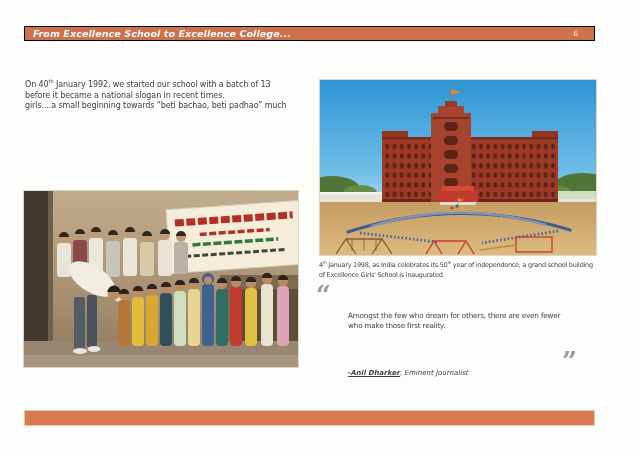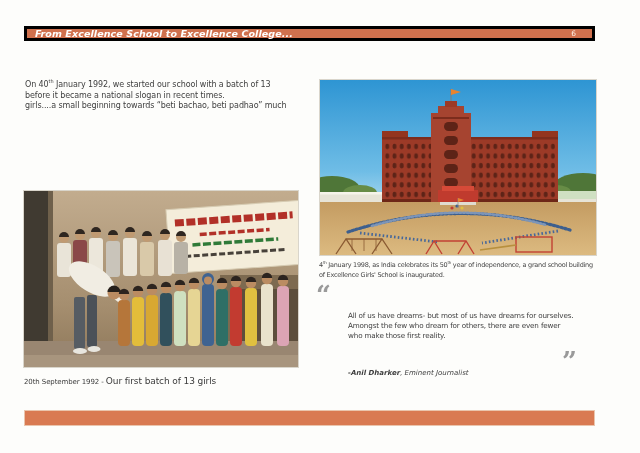--- a/index.html
+++ b/index.html
@@ -4,21 +4,21 @@
 <style>
   html,body{margin:0;padding:0;background:#ffffff;}
   .page{
     position:relative;width:640px;height:453px;overflow:hidden;
     background:var(--page-bg,#fdfdfb);
     font-family:"DejaVu Sans",sans-serif;color:var(--text,#3e3e3e);
   }
   .bar{position:absolute;left:24px;width:571px;box-sizing:border-box;}
   .header-bar{
     top:26px;height:15px;background:var(--bar,#d0714e);
-    border:3px solid #000000;
+    border:1px solid #000000;
     display:flex;align-items:center;justify-content:space-between;
     padding:0 16px 0 8px;
   }
   .header-title{
     color:#fff;font-size:9.5px;font-weight:bold;font-style:italic;
     letter-spacing:0.1px;white-space:nowrap;
   }
   .header-pagenum{color:#fdf3ea;font-size:7.5px;}
   .footer-bar{top:410px;height:16px;background:var(--bar-footer,#d97a52);border:1px solid #eac5ad;}
 
@@ -41,21 +41,21 @@
 
   .quote-open,.quote-close{
     position:absolute;font-family:"DejaVu Serif",serif;font-weight:bold;
     font-size:26px;line-height:1;color:var(--quote-mark,#9a9a9a);
   }
   .quote-open{left:316px;top:282px;}
   .quote-close{left:562px;top:348px;}
   .quote-text{position:absolute;left:348px;top:311px;font-size:7.2px;line-height:10px;letter-spacing:-0.15px;}
   .qline{display:block;white-space:nowrap;}
   .attribution{position:absolute;left:348px;top:369px;font-size:7px;font-style:italic;color:#3e3e3e;white-space:nowrap;}
-  .attr-name{font-weight:bold;}
+  .attr-name{font-weight:bold;text-decoration:underline;}
 </style>
 </head>
 <body>
 
 <div class="page">
 
   <header class="bar header-bar">
     <span class="header-title">From Excellence School to Excellence College...</span>
     <span class="header-pagenum">6</span>
   </header>
@@ -233,25 +233,23 @@
         <rect x="237" y="93" width="12" height="62" rx="4" fill="#e9e2cc"></rect>
           <circle cx="243" cy="88" r="5.2" fill="#bb8c62"></circle>
           <path d="M237.8 87 a5.2 5.2 0 0 1 10.4 0" fill="#2c241f"></path>
         <rect x="253" y="95" width="12" height="60" rx="4" fill="#dca4b4"></rect>
           <circle cx="259" cy="90" r="5.2" fill="#bb8c62"></circle>
           <path d="M253.8 89 a5.2 5.2 0 0 1 10.4 0" fill="#2c241f"></path>
       </g>
     </svg>
   </figure>
 
-  <div class="left-caption"><span class="cap-small">20th September 1992 - </span><span class="cap-large">Our first batch of 13 girls</span></div>
 
   <div class="quote-open">“</div>
   <div class="quote-text">
-    <span class="qline">All of us have dreams- but most of us have dreams for ourselves.</span>
     <span class="qline">Amongst the few who dream for others, there are even fewer</span>
     <span class="qline">who make those first reality.</span>
   </div>
   <div class="quote-close">”</div>
   <div class="attribution"><span class="attr-name">-Anil Dharker</span><span class="attr-role">, Eminent Journalist</span></div>
 
   <footer class="bar footer-bar"></footer>
 
 </div>
 

